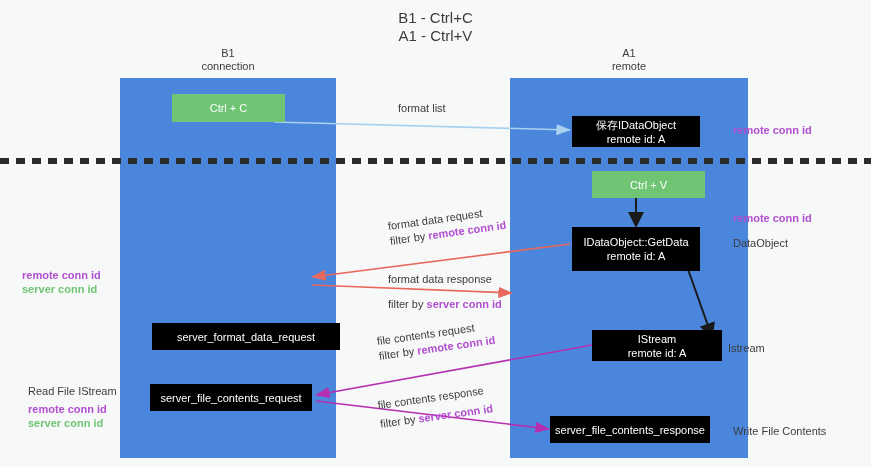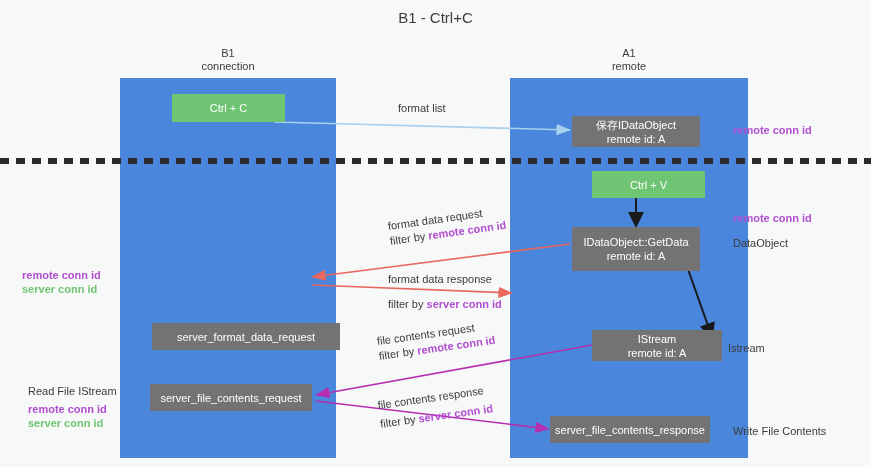--- a/index.html
+++ b/index.html
@@ -72,21 +72,21 @@
     flex-direction: column;
     align-items: center;
     justify-content: center;
     color: #ffffff;
     font-size: 11px;
     line-height: 14px;
     text-align: center;
     z-index: 5;
   }
   .node.green  { background: #6fc573; margin-left: 12px; }
-  .node.orange { background: #737373; }
+  .node.orange { background: #000000; }
   .node .l2 { display: block; }
 
   
   .anno {
     position: absolute;
     font-size: 11px;
     line-height: 15px;
     white-space: nowrap;
   }
   .anno.plain   { color: #3c3c3c; }
@@ -116,20 +116,21 @@
     z-index: 4;
     pointer-events: none;
   }
 </style>
 </head>
 <body>
 
 <div id="canvas">
 
   <div class="title title-l1">B1 - Ctrl+C</div>
+  <div class="title title-l2">A1 - Ctrl+V</div>
 
   <div class="lane" id="lane-b1"></div>
   <div class="lane" id="lane-a1"></div>
 
   <div class="col-head" style="left:148px; top:47px;">
     <span class="ch-main">B1</span>
     <span class="ch-sub">connection</span>
   </div>
   <div class="col-head" style="left:549px; top:47px;">
     <span class="ch-main">A1</span>

